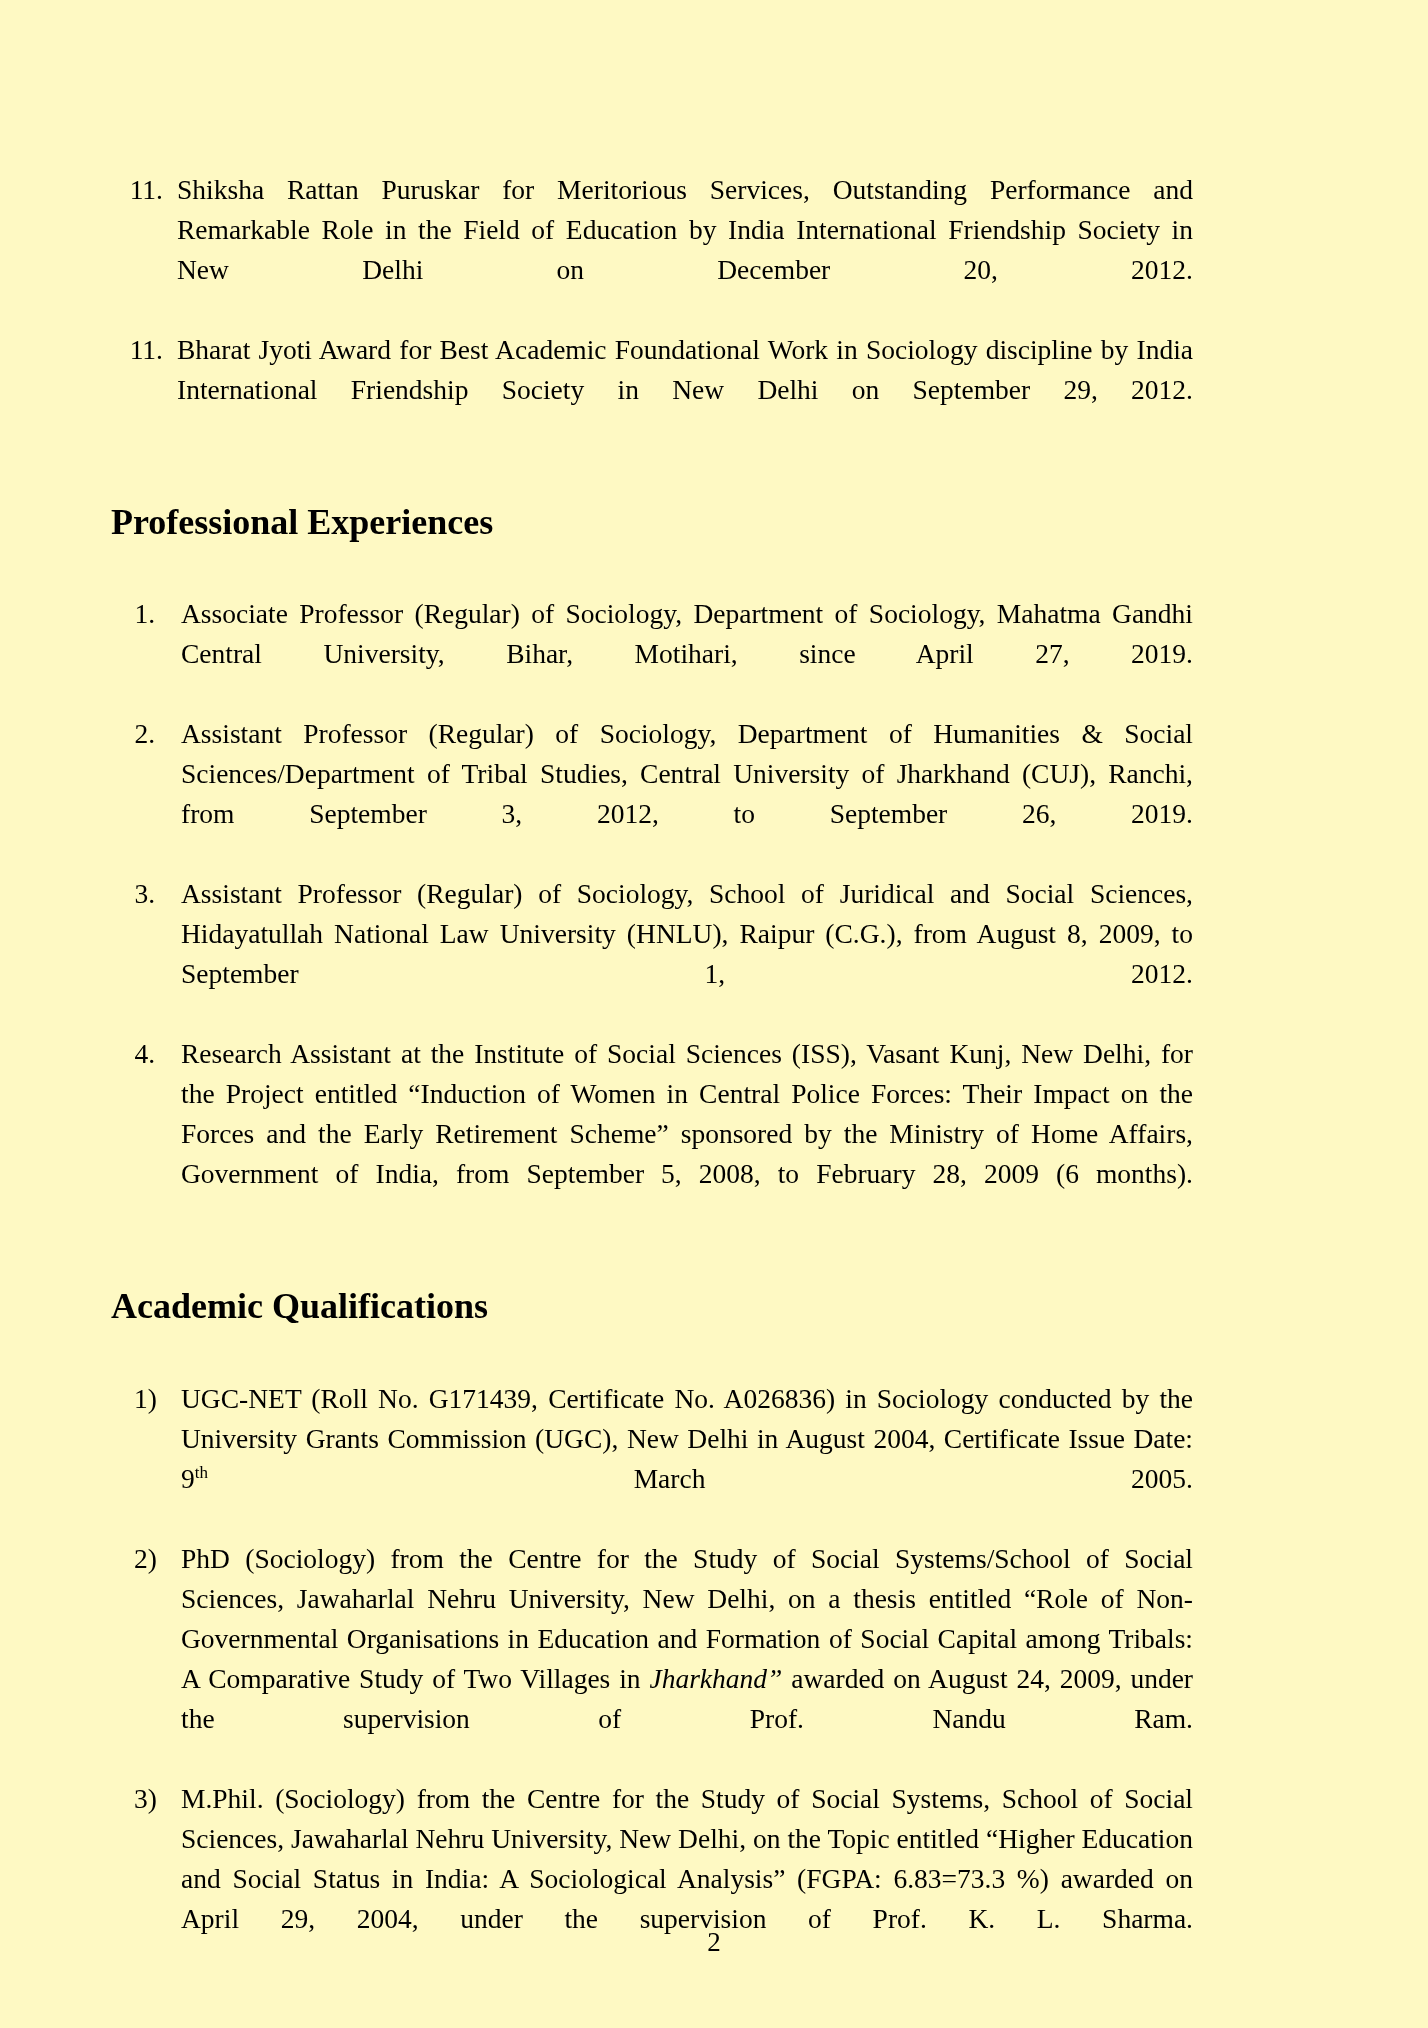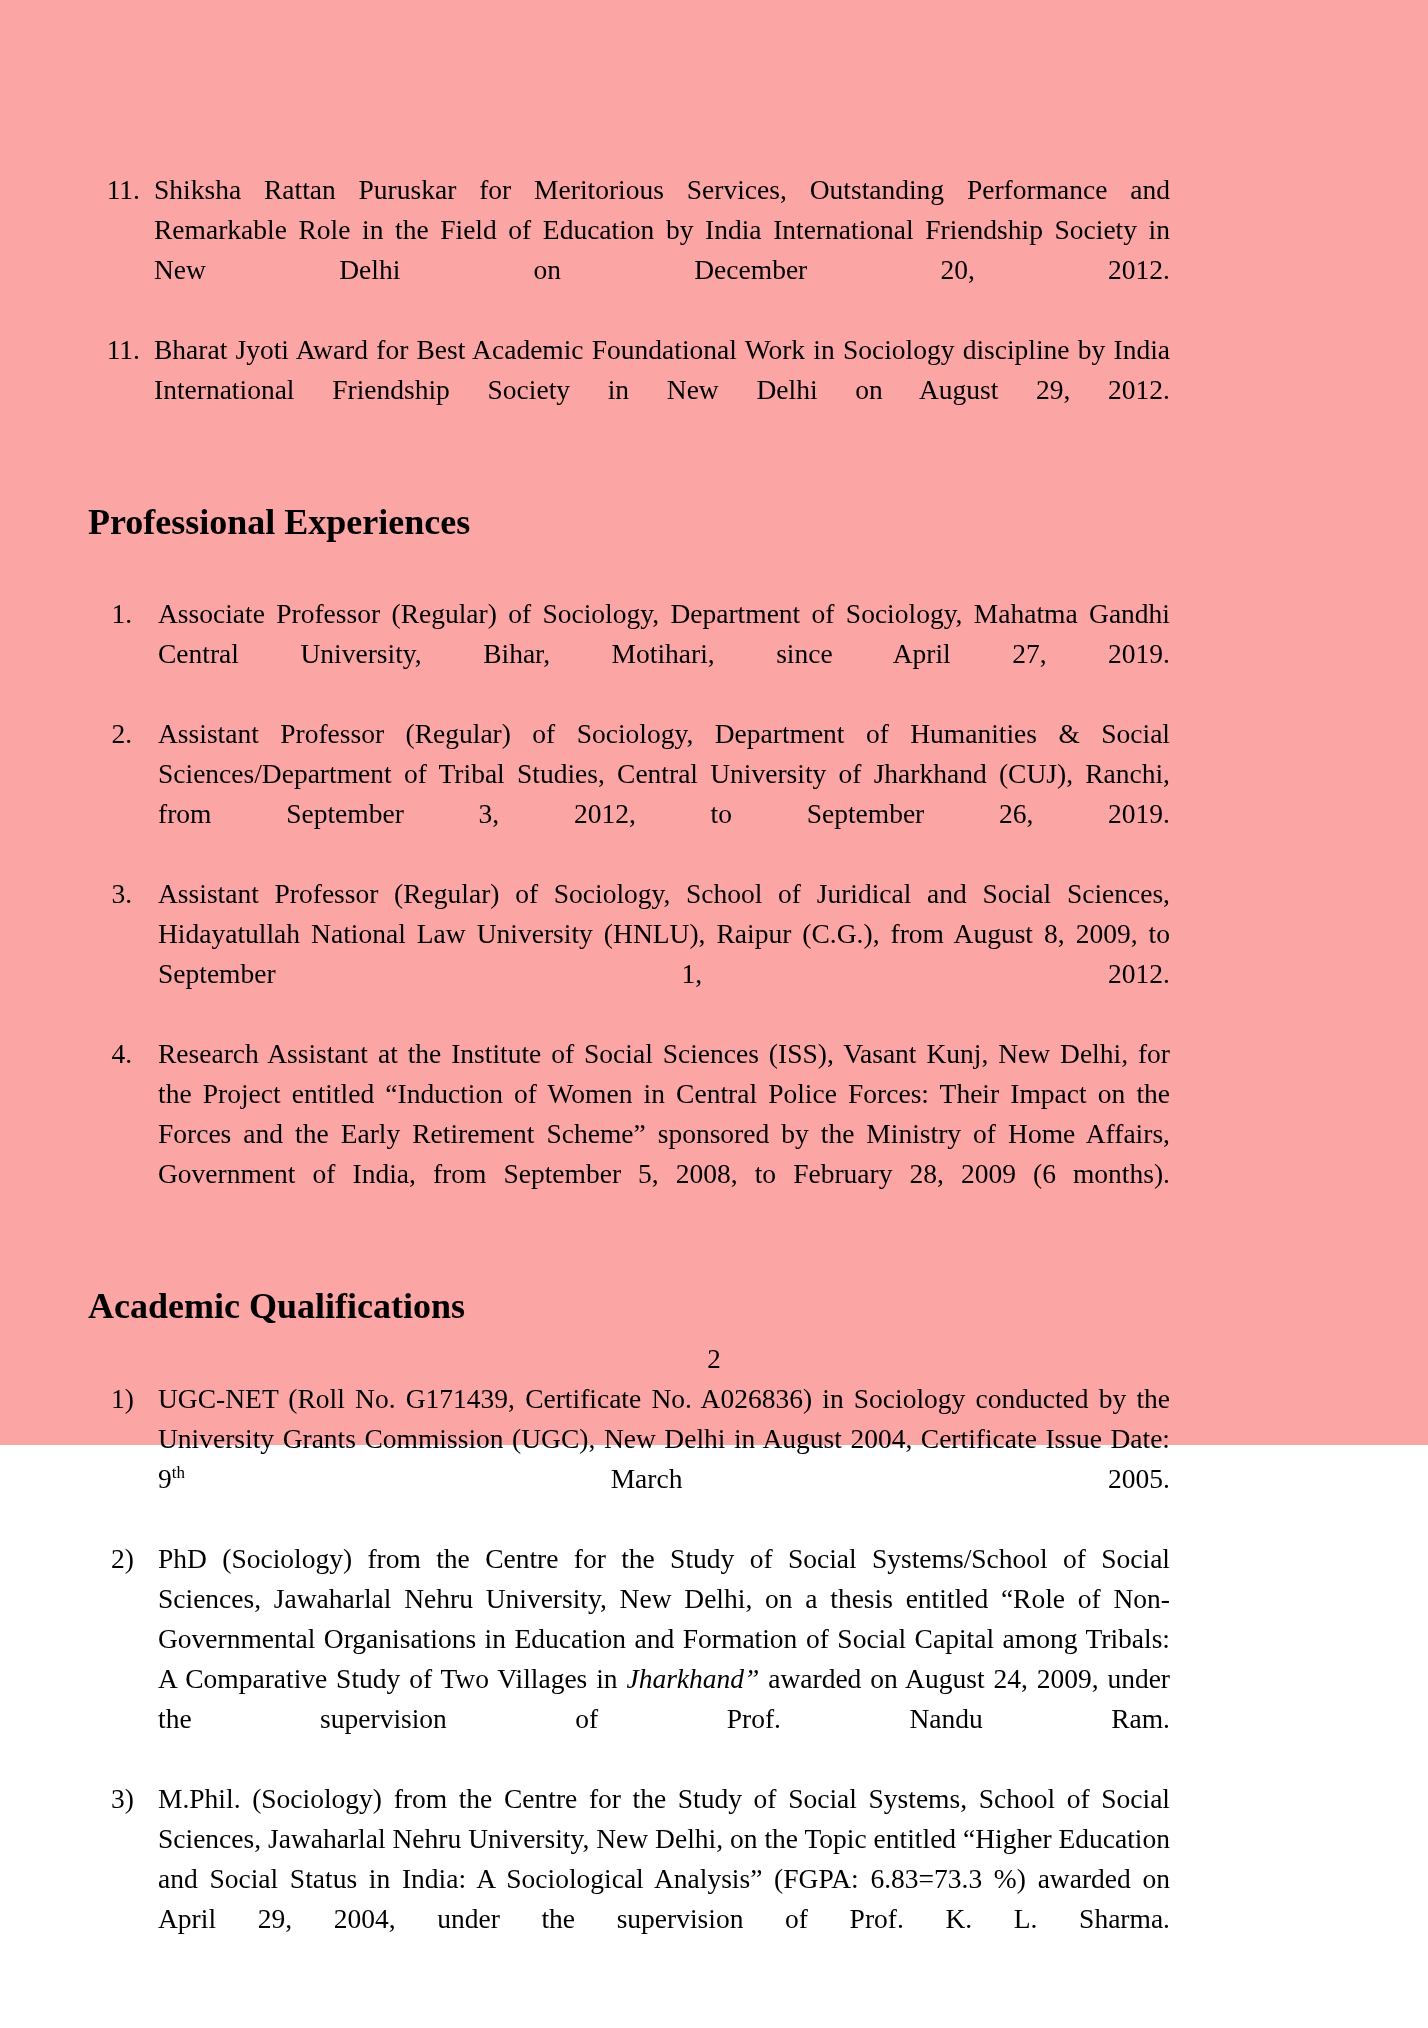--- a/index.html
+++ b/index.html
@@ -11,24 +11,24 @@
   body {
     width: 1428px;
     height: 2028px;
     font-family: "Liberation Serif", "DejaVu Serif", serif;
     color: #000000;
     -webkit-font-smoothing: antialiased;
   }
   .page {
     position: relative;
     width: 1428px;
-    height: 1445px;
+    height: 2028px;
     box-sizing: border-box;
-    padding: 170px 178px 60px 88px;
-    background: #fca5a5;
+    padding: 170px 178px 60px 111px;
+    background: #fef9c3;
   }
   .content {
     width: 1082px;
   }
 
   
   ol.numlist {
     list-style: none;
     margin: 0;
     padding: 0;
@@ -120,21 +120,21 @@
 
     <ol class="numlist awards">
 
       <li class="item">
         <span class="marker">11.</span>
         <span class="body"><b>Shiksha Rattan Puruskar</b><span> for Meritorious Services, Outstanding Performance and Remarkable Role in the Field of Education by India International Friendship Society in New Delhi on December 20, 2012.</span></span>
       </li>
 
       <li class="item">
         <span class="marker">11.</span>
-        <span class="body"><b>Bharat Jyoti Award</b><span> for Best Academic Foundational Work in Sociology discipline by India International Friendship Society in New Delhi on August 29, 2012.</span></span>
+        <span class="body"><b>Bharat Jyoti Award</b><span> for Best Academic Foundational Work in Sociology discipline by India International Friendship Society in New Delhi on September 29, 2012.</span></span>
       </li>
 
 
     </ol>
 
     <div class="spacer-lg"></div>
 
     <h2 class="section-heading">Professional Experiences</h2>
 
     <div class="spacer-lg"></div>

